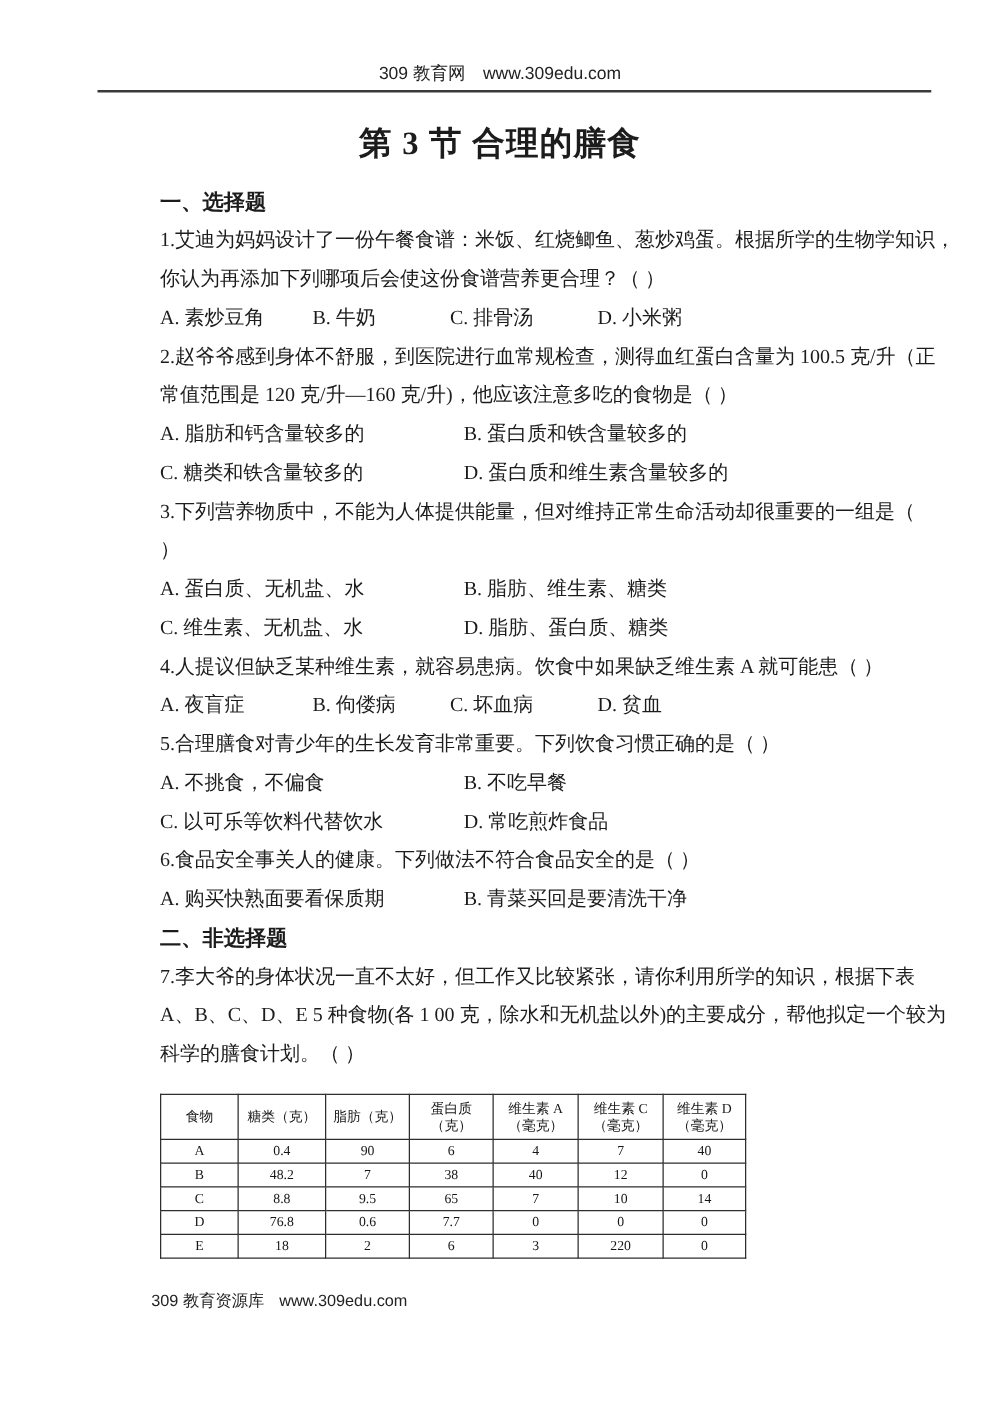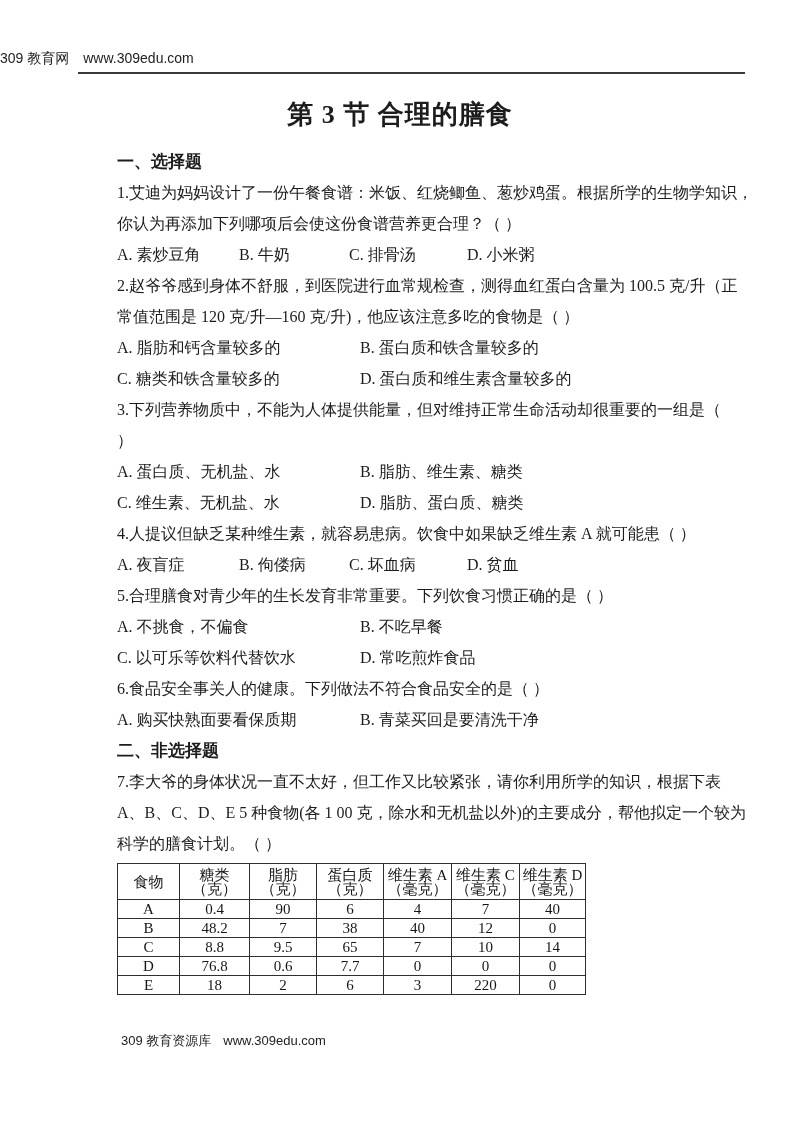--- a/index.html
+++ b/index.html
@@ -6,57 +6,57 @@
   body {
     width: 800px; height: 1132px;
     background: #ffffff;
     font-family: "Liberation Serif", "DejaVu Serif", serif;
     color: #1c1c1c;
     position: relative;
     overflow: hidden;
   }
   .site-header {
     position: absolute; top: 50px; left: 0; width: 800px;
-    text-align: left;
+    text-align: center;
     font-family: "Liberation Sans", "DejaVu Sans", sans-serif;
     font-size: 14px; color: #222;
   }
   .site-header .url { margin-left: 14px; }
   .header-rule {
     position: absolute; top: 72px; left: 78px; width: 667px; height: 0;
     border-top: 2px solid #3a3a3a;
   }
   .doc-title {
     position: absolute; top: 97px; left: 0; width: 800px;
     text-align: center;
     font-size: 26px; font-weight: bold;
     letter-spacing: 1px;
   }
   .content {
-    position: absolute; top: 146px; left: 117px; width: 566px;
+    position: absolute; top: 146px; left: 128px; width: 566px;
     font-size: 16px;
   }
   .sec-heading {
     height: 31px; line-height: 31px;
     font-weight: bold; font-size: 17px;
     white-space: nowrap;
   }
   .qline {
     height: 31px; line-height: 31px;
     white-space: nowrap;
   }
   .opt-row { display: flex; height: 31px; line-height: 31px; white-space: nowrap; }
   .opt-row.cols-2 .opt:nth-child(1) { min-width: 243px; }
   .opt-row.cols-4 .opt:nth-child(1) { min-width: 122px; }
   .opt-row.cols-4 .opt:nth-child(2) { min-width: 110px; }
   .opt-row.cols-4 .opt:nth-child(3) { min-width: 118px; }
   table.food-table {
     border-collapse: collapse;
-    margin-top: 4px;
-    font-size: 15px;
+    margin-top: 16px;
+    font-size: 11px;
     color: #161616;
     table-layout: fixed;
   }
   table.food-table th, table.food-table td {
     border: 1px solid #2e2e2e;
     text-align: center;
     vertical-align: middle;
     padding: 0;
   }
   table.food-table th {

